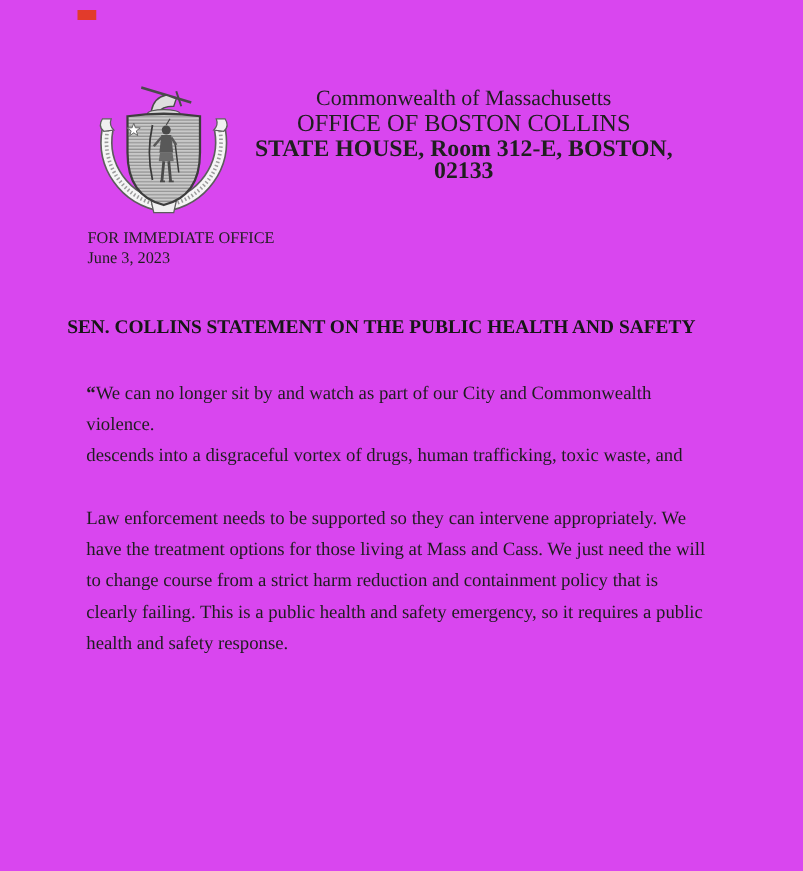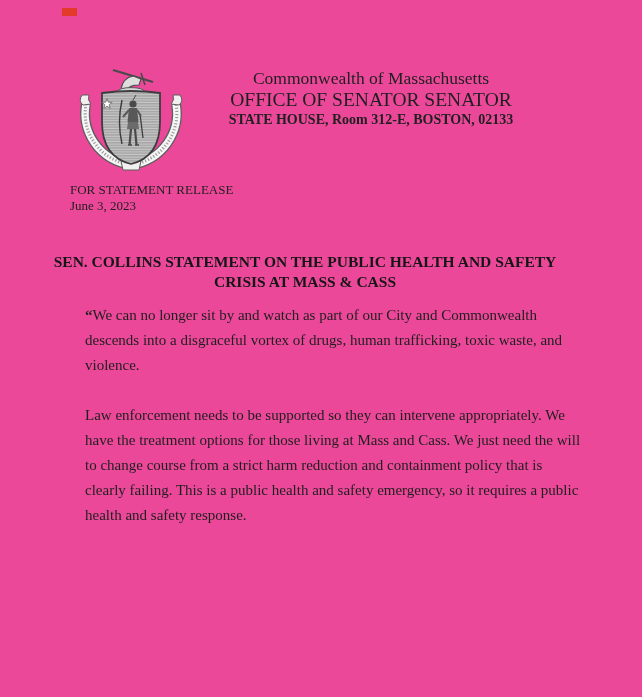--- a/index.html
+++ b/index.html
@@ -1,19 +1,19 @@
 <!DOCTYPE html>
 <html><head>
 <meta charset="utf-8">
 <style>
   html, body { margin:0; padding:0; background:#ffffff; }
   .page {
     position:relative;
     width:642px; height:697px;
-    background:#ec4899;
+    background:#d946ef;
     font-family:"Liberation Serif", "DejaVu Serif", serif;
     color:#1d1d1d;
     overflow:hidden;
   }
 
   
   .red-mark {
     position:absolute; left:62px; top:8px;
     width:15px; height:8px; background:#e23b2b;
   }
@@ -21,36 +21,36 @@
   
   .seal { position:absolute; left:77px; top:64px; width:108px; height:112px; }
   .seal svg { width:100%; height:100%; display:block; }
 
   .letterhead-text {
     position:absolute; left:188px; top:68px; width:366px;
     text-align:center; color:#1f1f1f;
   }
   .lh-org     { font-size:17.5px; line-height:20px; }
   .lh-office  { font-size:19.5px; line-height:23px; }
-  .lh-address { font-size:14px;  line-height:17px; font-weight:bold; }
+  .lh-address { font-size:19px;  line-height:17px; font-weight:bold; }
 
   
   .release { position:absolute; left:70px; top:182px; font-size:13px; line-height:16px; color:#1f1f1f; }
 
   
   .headline {
     position:absolute; left:0; top:252px; width:610px;
     text-align:center; font-weight:bold; font-size:15.5px; line-height:20px;
     color:#161616;
   }
   .headline div { white-space:nowrap; }
 
   
   .body-text { position:absolute; left:69px; top:303px; width:525px; font-size:15px; color:#1e1e1e; }
-  .para { margin:0 0 25px 16px; line-height:25px; }
+  .para { margin:0 0 25px 0; line-height:25px; }
   .para:last-child { margin-bottom:0; }
   .lines .tline { display:block; white-space:nowrap; line-height:25px; }
   .lines .tline:first-child { display:inline; }
   .lead-quote { font-weight:bold; }
 </style>
 </head>
 <body>
 
 <div class="page">
 
@@ -97,33 +97,32 @@
           <path d="M51,58 h10 l1,7 h-12 z" fill="#6b6b6b"></path>
           <path d="M54,65 l-1.5,16" stroke="#4a4a4a" stroke-width="2.2" fill="none"></path>
           <path d="M58,65 l1.5,16" stroke="#4a4a4a" stroke-width="2.2" fill="none"></path>
           <path d="M51,81 h4 M58,81 h4" stroke="#4a4a4a" stroke-width="1.4" fill="none"></path>
         </g>
       </svg>
     </div>
 
     <div class="letterhead-text">
       <div class="lh-org">Commonwealth of Massachusetts</div>
-      <div class="lh-office">OFFICE OF SENATOR SENATOR</div>
+      <div class="lh-office">OFFICE OF BOSTON COLLINS</div>
       <div class="lh-address">STATE HOUSE, Room 312-E, BOSTON, 02133</div>
     </div>
   </header>
 
   <div class="release">
-    <div>FOR STATEMENT RELEASE</div>
+    <div>FOR IMMEDIATE OFFICE</div>
     <div>June 3, 2023</div>
   </div>
 
   <h1 class="headline" style="margin:0;">
     <div>SEN. COLLINS STATEMENT ON THE PUBLIC HEALTH AND SAFETY</div>
-    <div>CRISIS AT MASS &amp; CASS</div>
   </h1>
 
   <div class="body-text">
-    <p class="para"><span class="lead-quote">“</span><span class="lines"><span class="tline">We can no longer sit by and watch as part of our City and Commonwealth</span><span class="tline">descends into a disgraceful vortex of drugs, human trafficking, toxic waste, and</span><span class="tline">violence.</span></span></p>
+    <p class="para"><span class="lead-quote">“</span><span class="lines"><span class="tline">We can no longer sit by and watch as part of our City and Commonwealth</span><span class="tline">violence.</span><span class="tline">descends into a disgraceful vortex of drugs, human trafficking, toxic waste, and</span></span></p>
     <p class="para"><span class="lines"><span class="tline">Law enforcement needs to be supported so they can intervene appropriately. We</span><span class="tline">have the treatment options for those living at Mass and Cass. We just need the will</span><span class="tline">to change course from a strict harm reduction and containment policy that is</span><span class="tline">clearly failing. This is a public health and safety emergency, so it requires a public</span><span class="tline">health and safety response.</span></span></p>
   </div>
 
 </div>
 
 </body></html>

